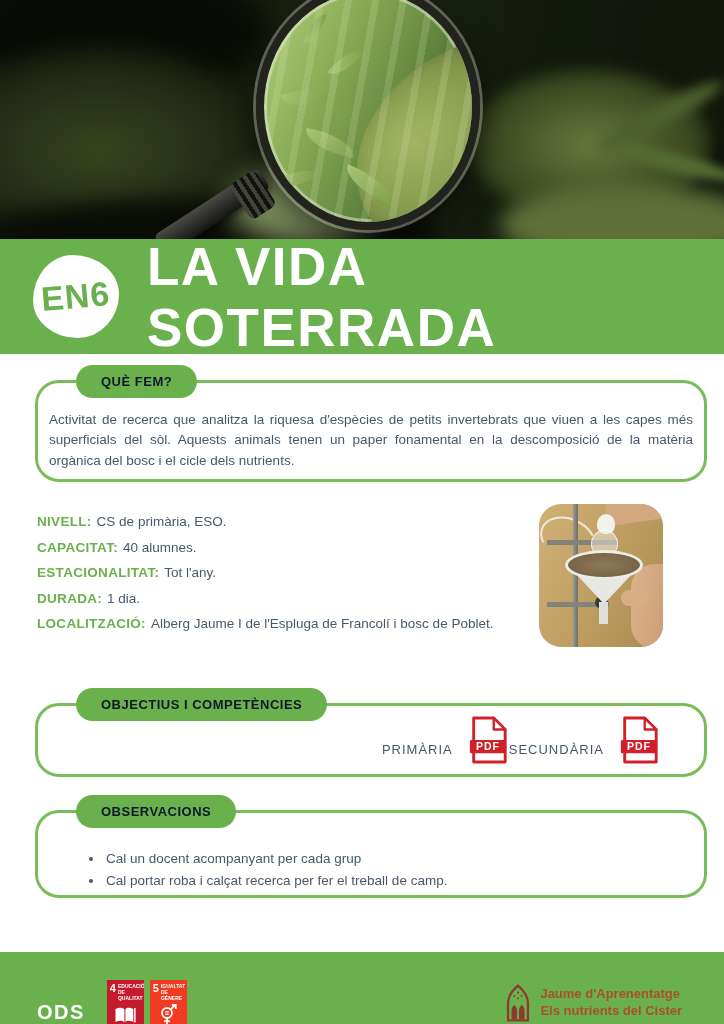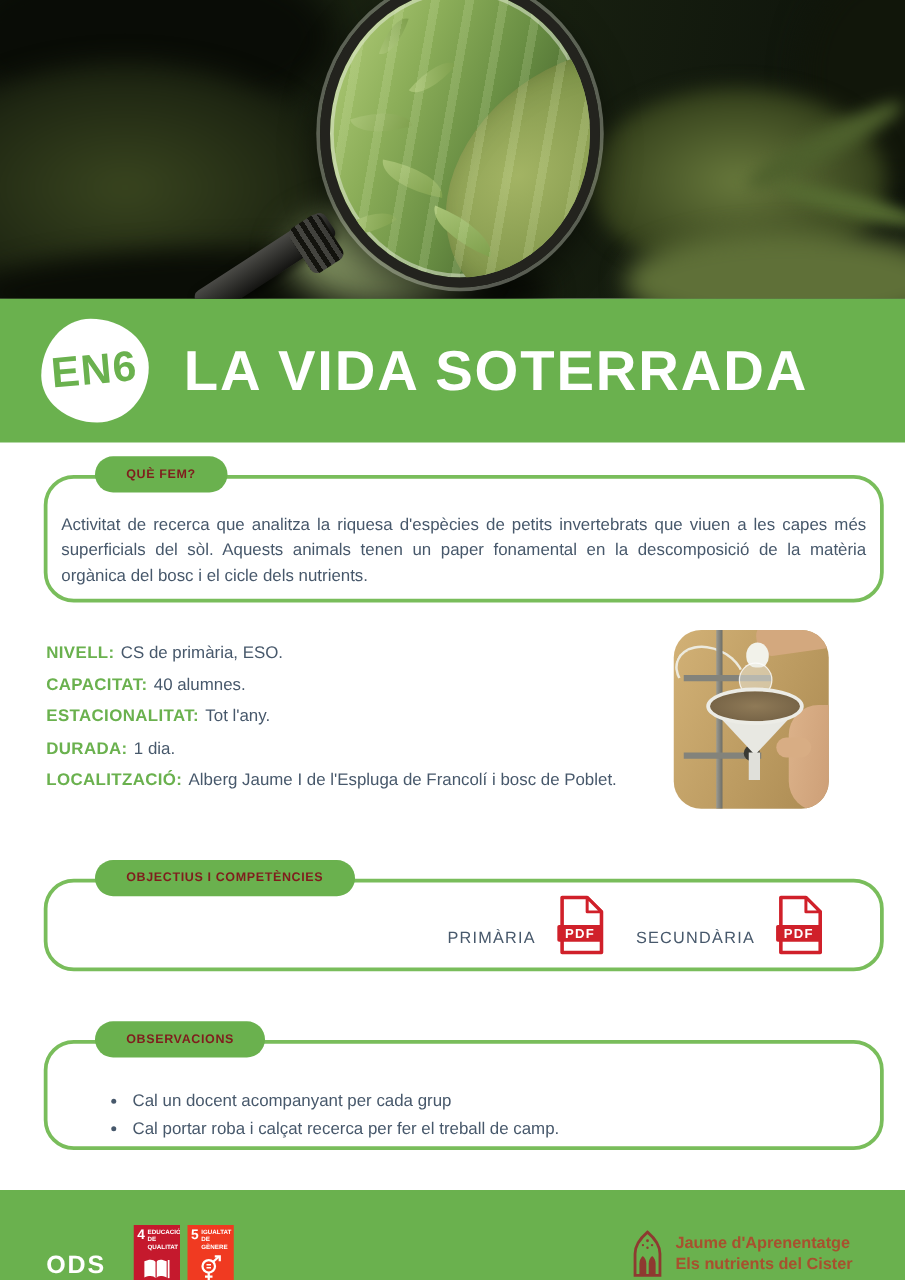--- a/index.html
+++ b/index.html
@@ -53,26 +53,26 @@
   .glass .beams{position:absolute;inset:0;z-index:2;opacity:.55;
          background:repeating-linear-gradient(100deg,rgba(228,242,192,.30) 0 7px,rgba(0,0,0,0) 7px 27px);}
 
   
   .band{position:absolute;left:0;top:239px;width:724px;height:115px;background:var(--green);
         display:flex;align-items:center;}
   .badge{width:86px;height:83px;background:#fff;margin-left:33px;flex:0 0 auto;
          border-radius:46% 54% 48% 52% / 55% 47% 53% 45%;
          display:flex;align-items:center;justify-content:center;}
   .badge span{color:var(--green);font-size:34px;font-weight:bold;letter-spacing:1px;transform:rotate(-5deg);}
-  .band h1{margin-left:28px;color:#fff;font-size:45px;font-weight:bold;letter-spacing:1.5px;}
+  .band h1{margin-left:28px;color:#fff;font-size:53px;font-weight:bold;letter-spacing:1.5px;}
 
   
   .box{position:absolute;left:35px;width:672px;border:3px solid var(--green-border);border-radius:24px;background:#fff;}
-  .pill{position:absolute;top:-18px;left:38px;background:var(--green);color:#7f1d1d;border-radius:20px;
-        padding:9px 25px;font-weight:bold;font-size:10px;letter-spacing:.5px;white-space:nowrap;}
+  .pill{position:absolute;top:-18px;left:38px;background:var(--green);color:#0f172a;border-radius:20px;
+        padding:9px 25px;font-weight:bold;font-size:13px;letter-spacing:.5px;white-space:nowrap;}
   .quefem{top:380px;height:102px;}
   .quefem p{margin:27px 11px 0;font-size:13.5px;line-height:1.5;color:var(--text);text-align:justify;}
 
   
   .info{position:absolute;left:37px;top:514px;width:490px;}
   .info-row{margin-bottom:10.5px;font-size:13.5px;color:var(--text);}
   .info-row .lbl{color:var(--green);font-weight:bold;margin-right:5px;letter-spacing:.3px;}
 
   
   .photo{position:absolute;left:539px;top:504px;width:124px;height:143px;border-radius:22px;overflow:hidden;
@@ -92,27 +92,27 @@
         background:radial-gradient(#8f7a57,#6e5c41);}
   .cone{left:37px;top:70px;width:0;height:0;border-left:28px solid rgba(0,0,0,0);
         border-right:28px solid rgba(0,0,0,0);border-top:30px solid #e8e8e2;}
   .stem{left:60px;top:98px;width:9px;height:22px;background:#e0e0da;}
   .hand{left:92px;top:60px;width:44px;height:85px;background:linear-gradient(100deg,#dcb28a,#c99a72);
         border-radius:24px 8px 8px 24px;}
   .thumb{left:82px;top:86px;width:28px;height:16px;background:#d8ad84;border-radius:10px;}
 
   
   .objectius{top:703px;height:74px;}
-  .dl-row{position:absolute;right:44px;bottom:10px;display:flex;align-items:flex-end;gap:24px;}
+  .dl-row{position:absolute;right:44px;bottom:10px;display:flex;align-items:flex-end;}
   .dl-item{display:flex;align-items:flex-end;gap:14px;}
   .dl-label{font-size:13px;color:var(--text);letter-spacing:1px;margin-bottom:7px;}
   .pdf-icon{width:42px;height:48px;display:block;cursor:pointer;}
 
   
-  .observacions{top:832px;height:88px;}
+  .observacions{top:810px;height:88px;}
   .observacions ul{margin:35px 24px 0 66px;color:var(--text);font-size:13.5px;line-height:1.6;}
   .observacions li{padding-left:2px;}
 
   
   .footer{position:absolute;left:0;top:952px;width:724px;height:72px;background:var(--green);
           display:flex;align-items:flex-end;}
   .ods{margin-left:37px;color:#fff;font-weight:bold;font-size:20px;letter-spacing:1.5px;}
   .sdg{width:37px;height:44px;margin-left:22px;color:#fff;overflow:hidden;flex:0 0 auto;}
   .sdg + .sdg{margin-left:6px;}
   .sdg4{background:var(--sdg4);}

